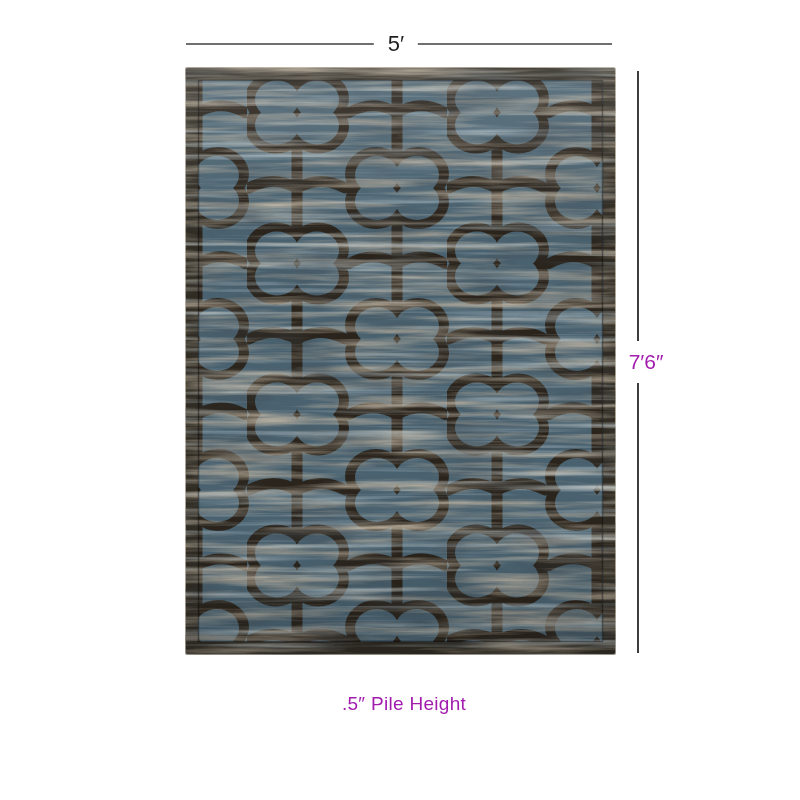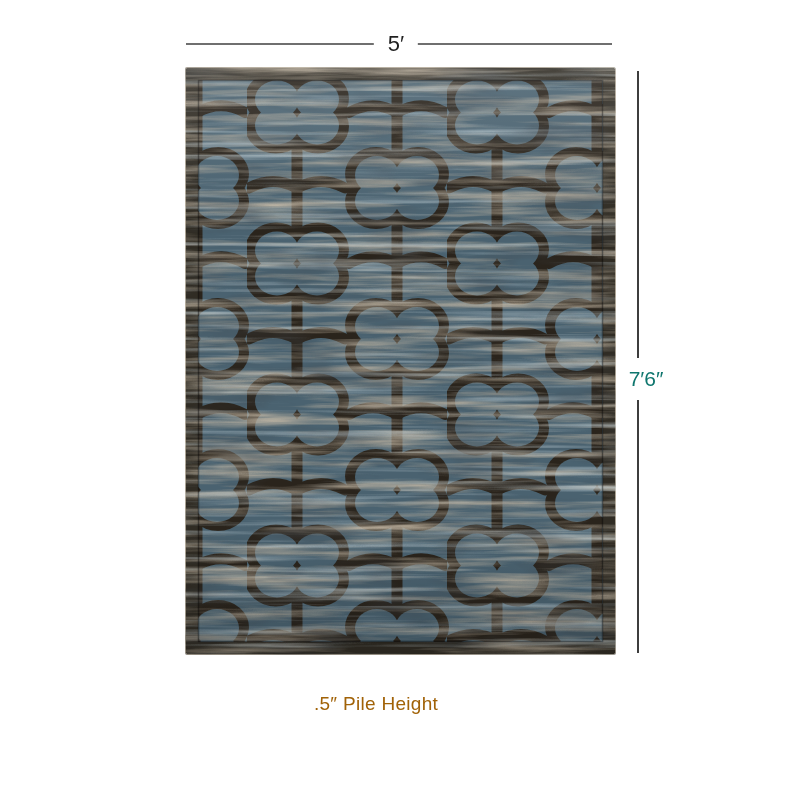--- a/index.html
+++ b/index.html
@@ -8,26 +8,26 @@
     font-family:"Liberation Sans", sans-serif;
   }
   
   .dim-line-top{position:absolute;left:186px;top:43px;width:426px;height:2px;background:#6f6f6f;}
   .dim-label-top{
     position:absolute;left:396px;top:44px;transform:translate(-50%,-50%);
     background:#ffffff;padding:1px 14px;font-size:22px;color:#1f1f1f;white-space:nowrap;
   }
   .dim-line-right{position:absolute;left:637px;top:71px;width:2px;height:582px;background:#3d3d3d;}
   .dim-label-right{
-    position:absolute;left:646px;top:379px;transform:translate(-50%,-50%);
-    background:#ffffff;padding:9px 3px;font-size:21px;color:#0f766e;white-space:nowrap;
+    position:absolute;left:646px;top:362px;transform:translate(-50%,-50%);
+    background:#ffffff;padding:9px 3px;font-size:21px;color:#a21caf;white-space:nowrap;
   }
   .pile-label{
-    position:absolute;left:376px;top:704px;transform:translate(-50%,-50%);
-    font-size:19px;color:#a16207;letter-spacing:0.3px;white-space:nowrap;
+    position:absolute;left:404px;top:704px;transform:translate(-50%,-50%);
+    font-size:19px;color:#a21caf;letter-spacing:0.3px;white-space:nowrap;
   }
   
   .rug{position:absolute;left:185px;top:67px;width:431px;height:588px;}
 </style>
 </head>
 <body>
 
 <div class="canvas">
 
   <div class="dim-line-top"></div>

